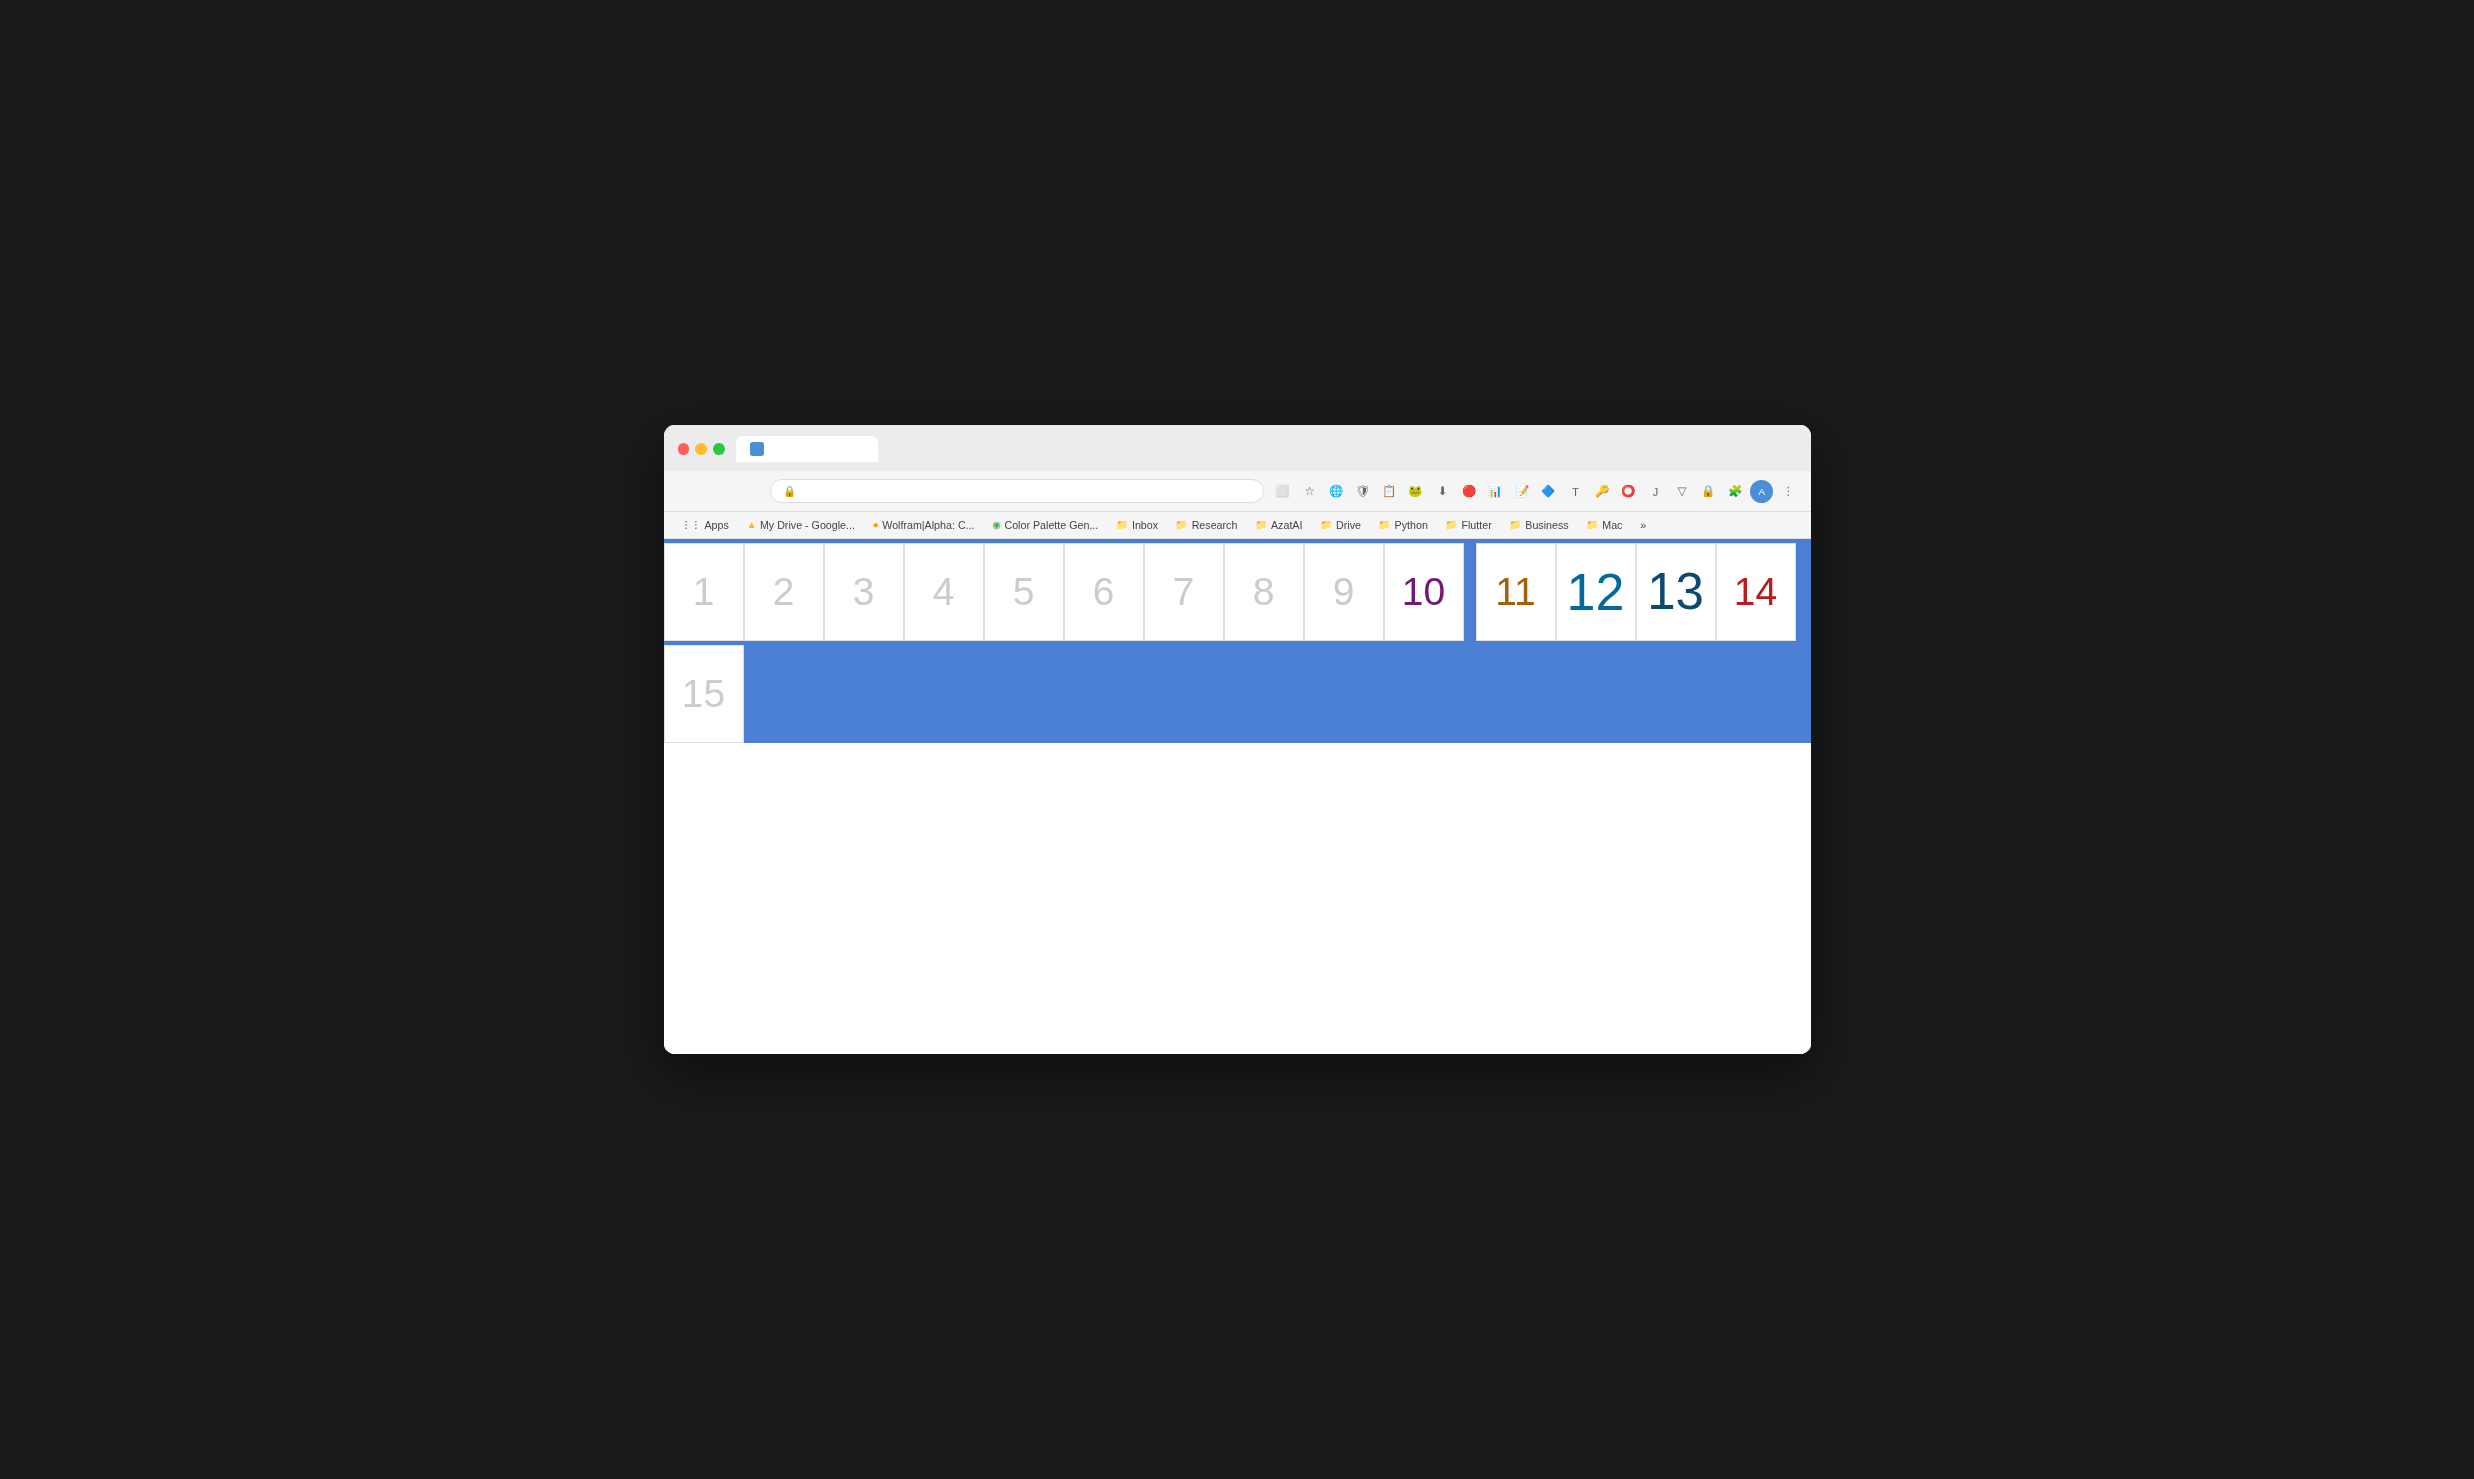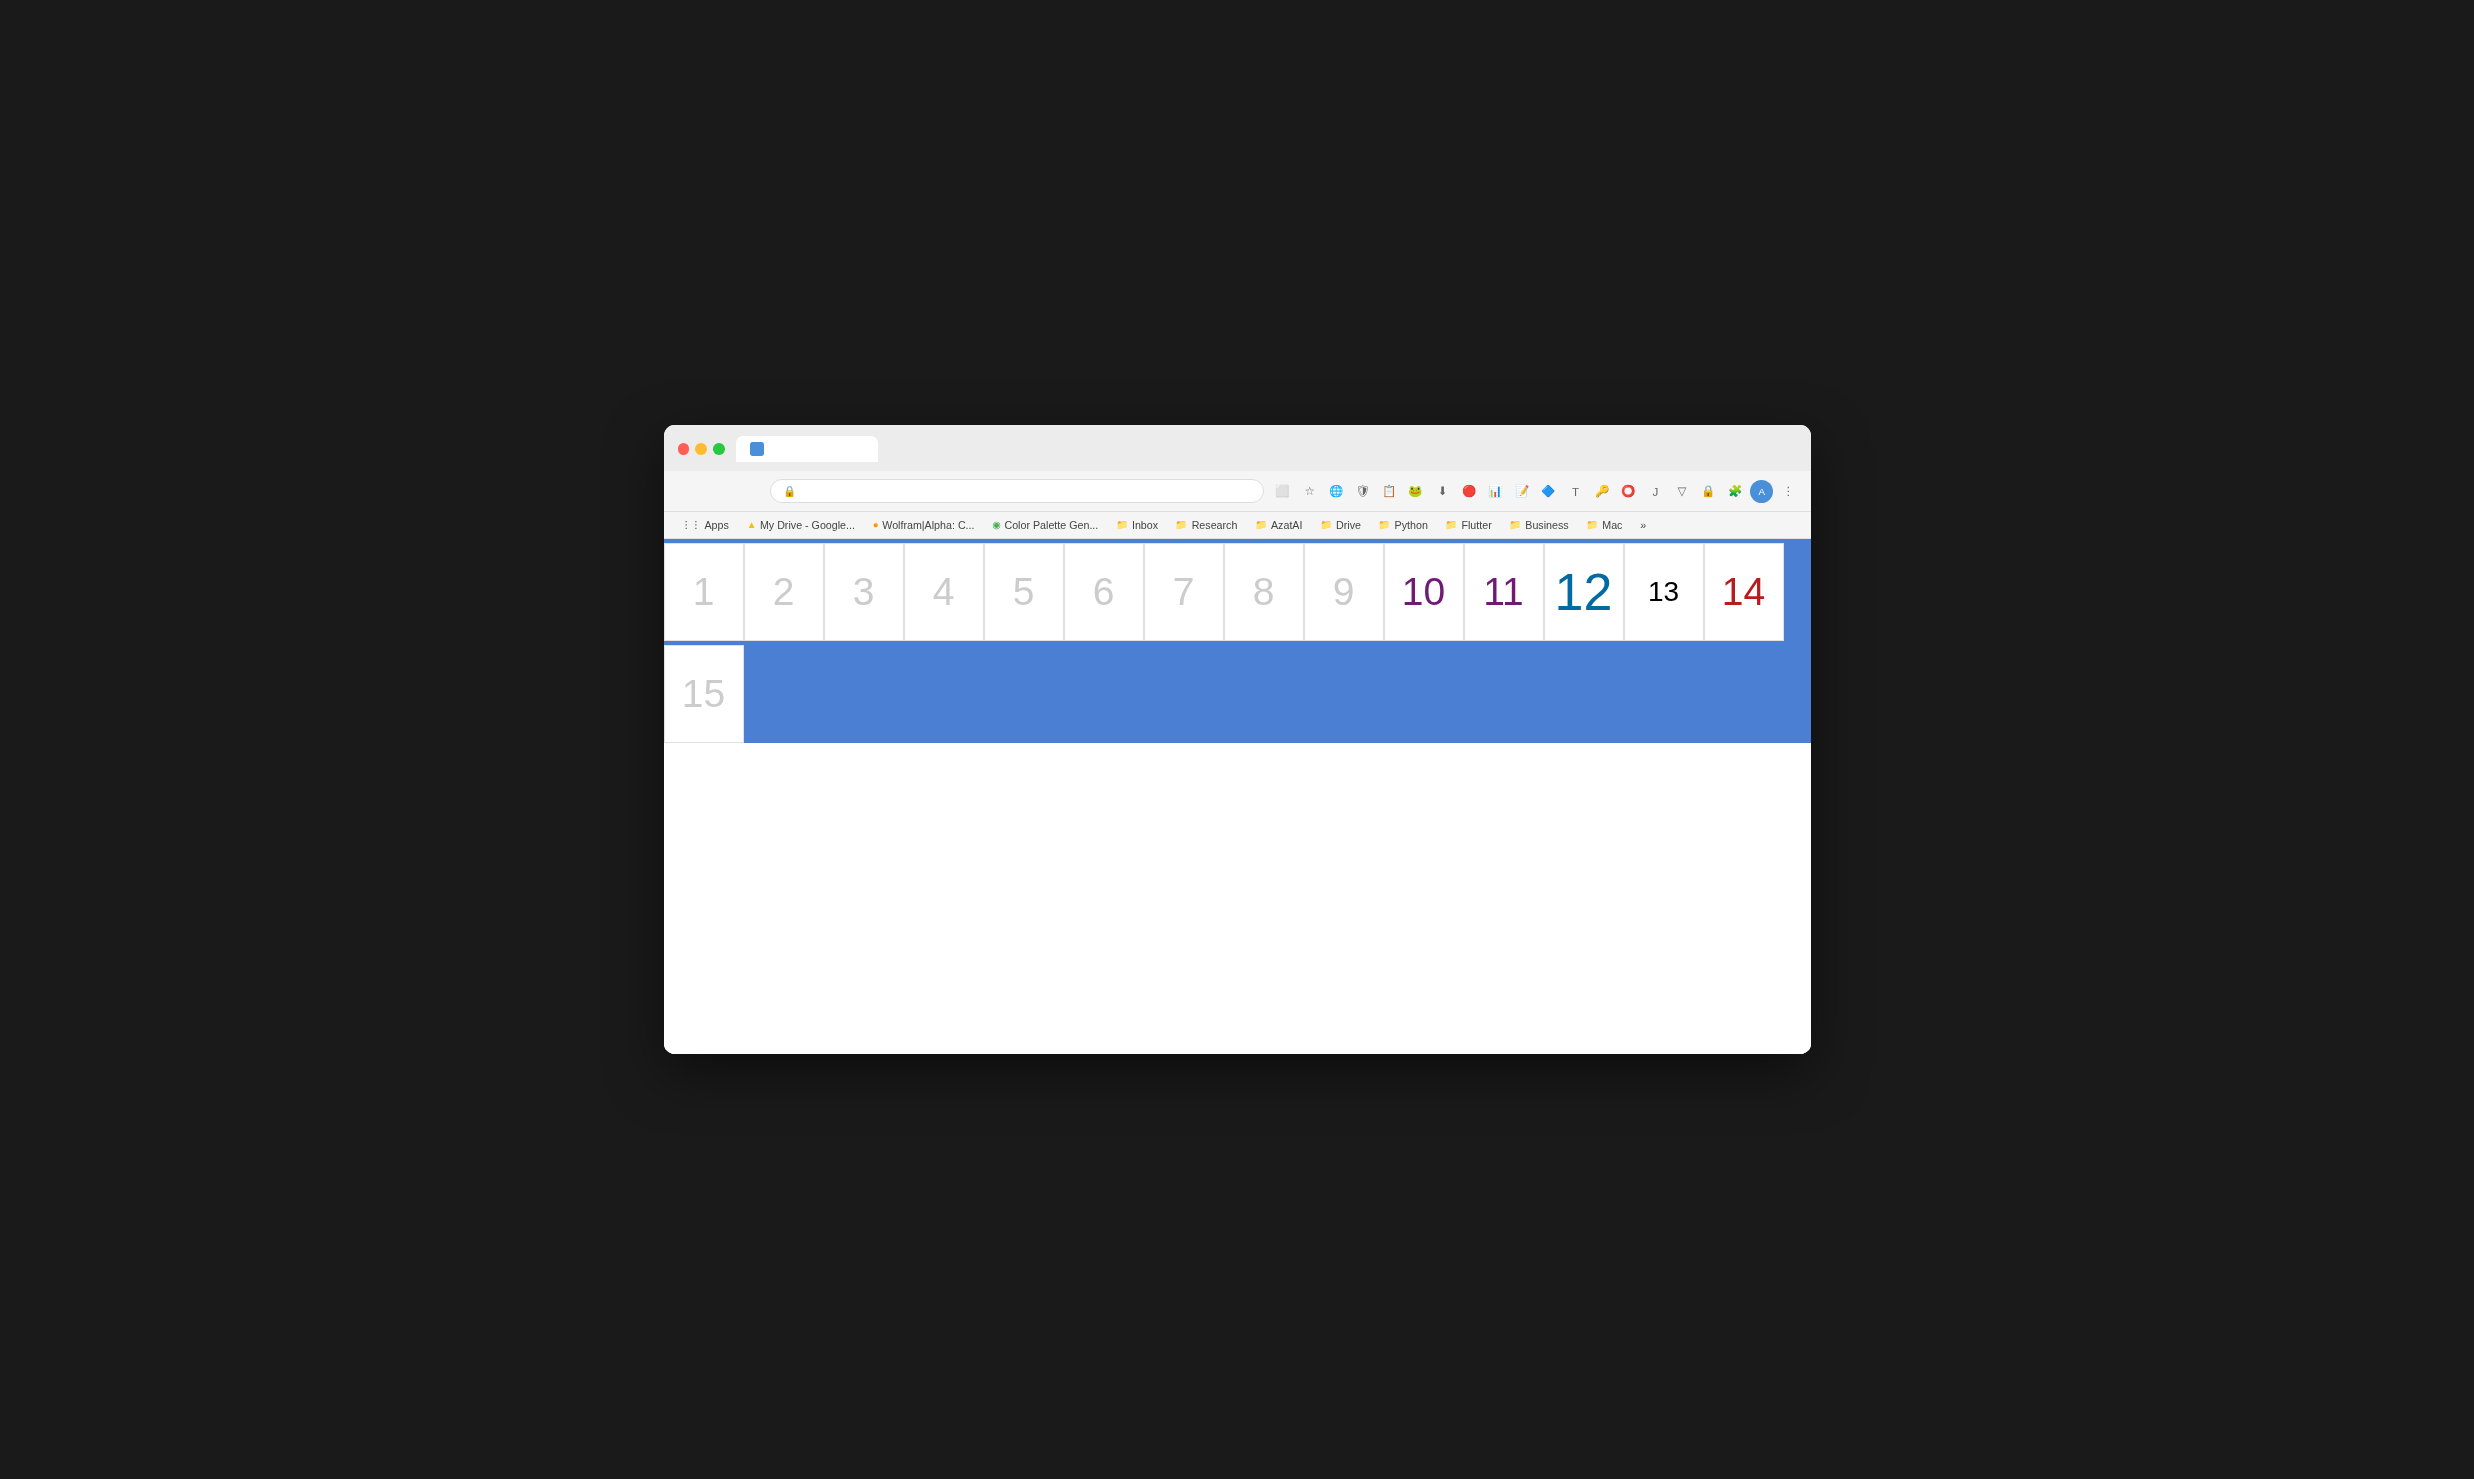--- a/index.html
+++ b/index.html
@@ -313,23 +313,23 @@
         <div style="width: 80px; height: 98px; border: 0.9px solid rgb(224, 224, 224); background: rgb(255, 255, 255); display: flex; align-items: center; justify-content: center; font-size: 39px; color: rgb(204, 204, 204); font-weight: 300; flex-shrink: 0;">1</div>
         <div style="width: 80px; height: 98px; border: 0.9px solid rgb(224, 224, 224); background: rgb(255, 255, 255); display: flex; align-items: center; justify-content: center; font-size: 39px; color: rgb(204, 204, 204); font-weight: 300; flex-shrink: 0;">2</div>
         <div style="width: 80px; height: 98px; border: 0.9px solid rgb(224, 224, 224); background: rgb(255, 255, 255); display: flex; align-items: center; justify-content: center; font-size: 39px; color: rgb(204, 204, 204); font-weight: 300; flex-shrink: 0;">3</div>
         <div style="width: 80px; height: 98px; border: 0.9px solid rgb(224, 224, 224); background: rgb(255, 255, 255); display: flex; align-items: center; justify-content: center; font-size: 39px; color: rgb(204, 204, 204); font-weight: 300; flex-shrink: 0;">4</div>
         <div style="width: 80px; height: 98px; border: 0.9px solid rgb(224, 224, 224); background: rgb(255, 255, 255); display: flex; align-items: center; justify-content: center; font-size: 39px; color: rgb(204, 204, 204); font-weight: 300; flex-shrink: 0;">5</div>
         <div style="width: 80px; height: 98px; border: 0.9px solid rgb(224, 224, 224); background: rgb(255, 255, 255); display: flex; align-items: center; justify-content: center; font-size: 39px; color: rgb(204, 204, 204); font-weight: 300; flex-shrink: 0;">6</div>
         <div style="width: 80px; height: 98px; border: 0.9px solid rgb(224, 224, 224); background: rgb(255, 255, 255); display: flex; align-items: center; justify-content: center; font-size: 39px; color: rgb(204, 204, 204); font-weight: 300; flex-shrink: 0;">7</div>
         <div style="width: 80px; height: 98px; border: 0.9px solid rgb(224, 224, 224); background: rgb(255, 255, 255); display: flex; align-items: center; justify-content: center; font-size: 39px; color: rgb(204, 204, 204); font-weight: 300; flex-shrink: 0;">8</div>
         <div style="width: 80px; height: 98px; border: 0.9px solid rgb(224, 224, 224); background: rgb(255, 255, 255); display: flex; align-items: center; justify-content: center; font-size: 39px; color: rgb(204, 204, 204); font-weight: 300; flex-shrink: 0;">9</div>
         <div style="width: 80px; height: 98px; border: 0.9px solid rgb(224, 224, 224); background: rgb(255, 255, 255); display: flex; align-items: center; justify-content: center; font-size: 39px; color: #701a75; font-weight: 300; flex-shrink: 0;">10</div>
-        <div style="width: 80px; height: 98px; border: 0.9px solid rgb(224, 224, 224); background: rgb(255, 255, 255); display: flex; align-items: center; justify-content: center; font-size: 39px; color: #701a75; font-weight: 300; flex-shrink: 0;">11</div>
+        <div style="width: 80px; height: 98px; border: 0.9px solid rgb(224, 224, 224); background: rgb(255, 255, 255); display: flex; align-items: center; justify-content: center; font-size: 39px; color: #a16207; font-weight: 300; flex-shrink: 0; margin-left: 12px;">11</div>
         <div style="width: 80px; height: 98px; border: 0.9px solid rgb(224, 224, 224); background: rgb(255, 255, 255); display: flex; align-items: center; justify-content: center; font-size: 52px; color: #0369a1; font-weight: 300; flex-shrink: 0;">12</div>
-        <div style="width: 80px; height: 98px; border: 0.9px solid rgb(224, 224, 224); background: rgb(255, 255, 255); display: flex; align-items: center; justify-content: center; font-size: 28px; color: #000000; font-weight: 300; flex-shrink: 0;">13</div>
+        <div style="width: 80px; height: 98px; border: 0.9px solid rgb(224, 224, 224); background: rgb(255, 255, 255); display: flex; align-items: center; justify-content: center; font-size: 51px; color: #0c4a6e; font-weight: 300; flex-shrink: 0;">13</div>
         <div style="width: 80px; height: 98px; border: 0.9px solid rgb(224, 224, 224); background: rgb(255, 255, 255); display: flex; align-items: center; justify-content: center; font-size: 39px; color: #b91c1c; font-weight: 300; flex-shrink: 0;">14</div>
         <div style="width: 80px; height: 98px; border: 0.9px solid rgb(224, 224, 224); background: rgb(255, 255, 255); display: flex; align-items: center; justify-content: center; font-size: 39px; color: rgb(204, 204, 204); font-weight: 300; flex-shrink: 0;">15</div>
       </div>
 
     <div style="background:#ffffff;height:311px;"></div>
   </div>
 </div>
 
 
 </body></html>

